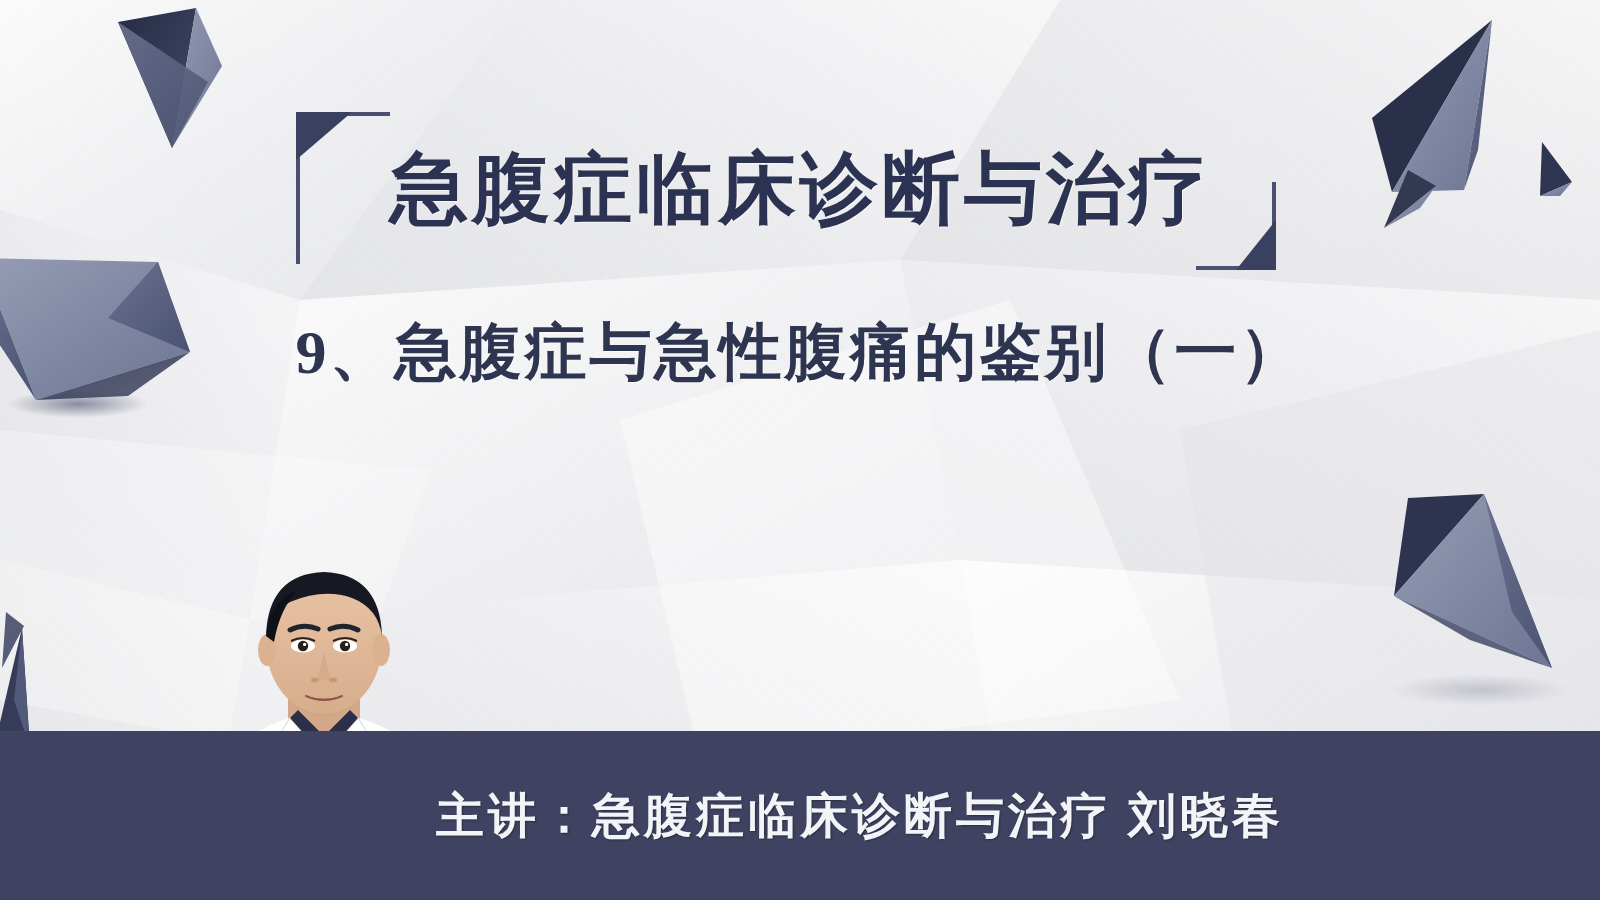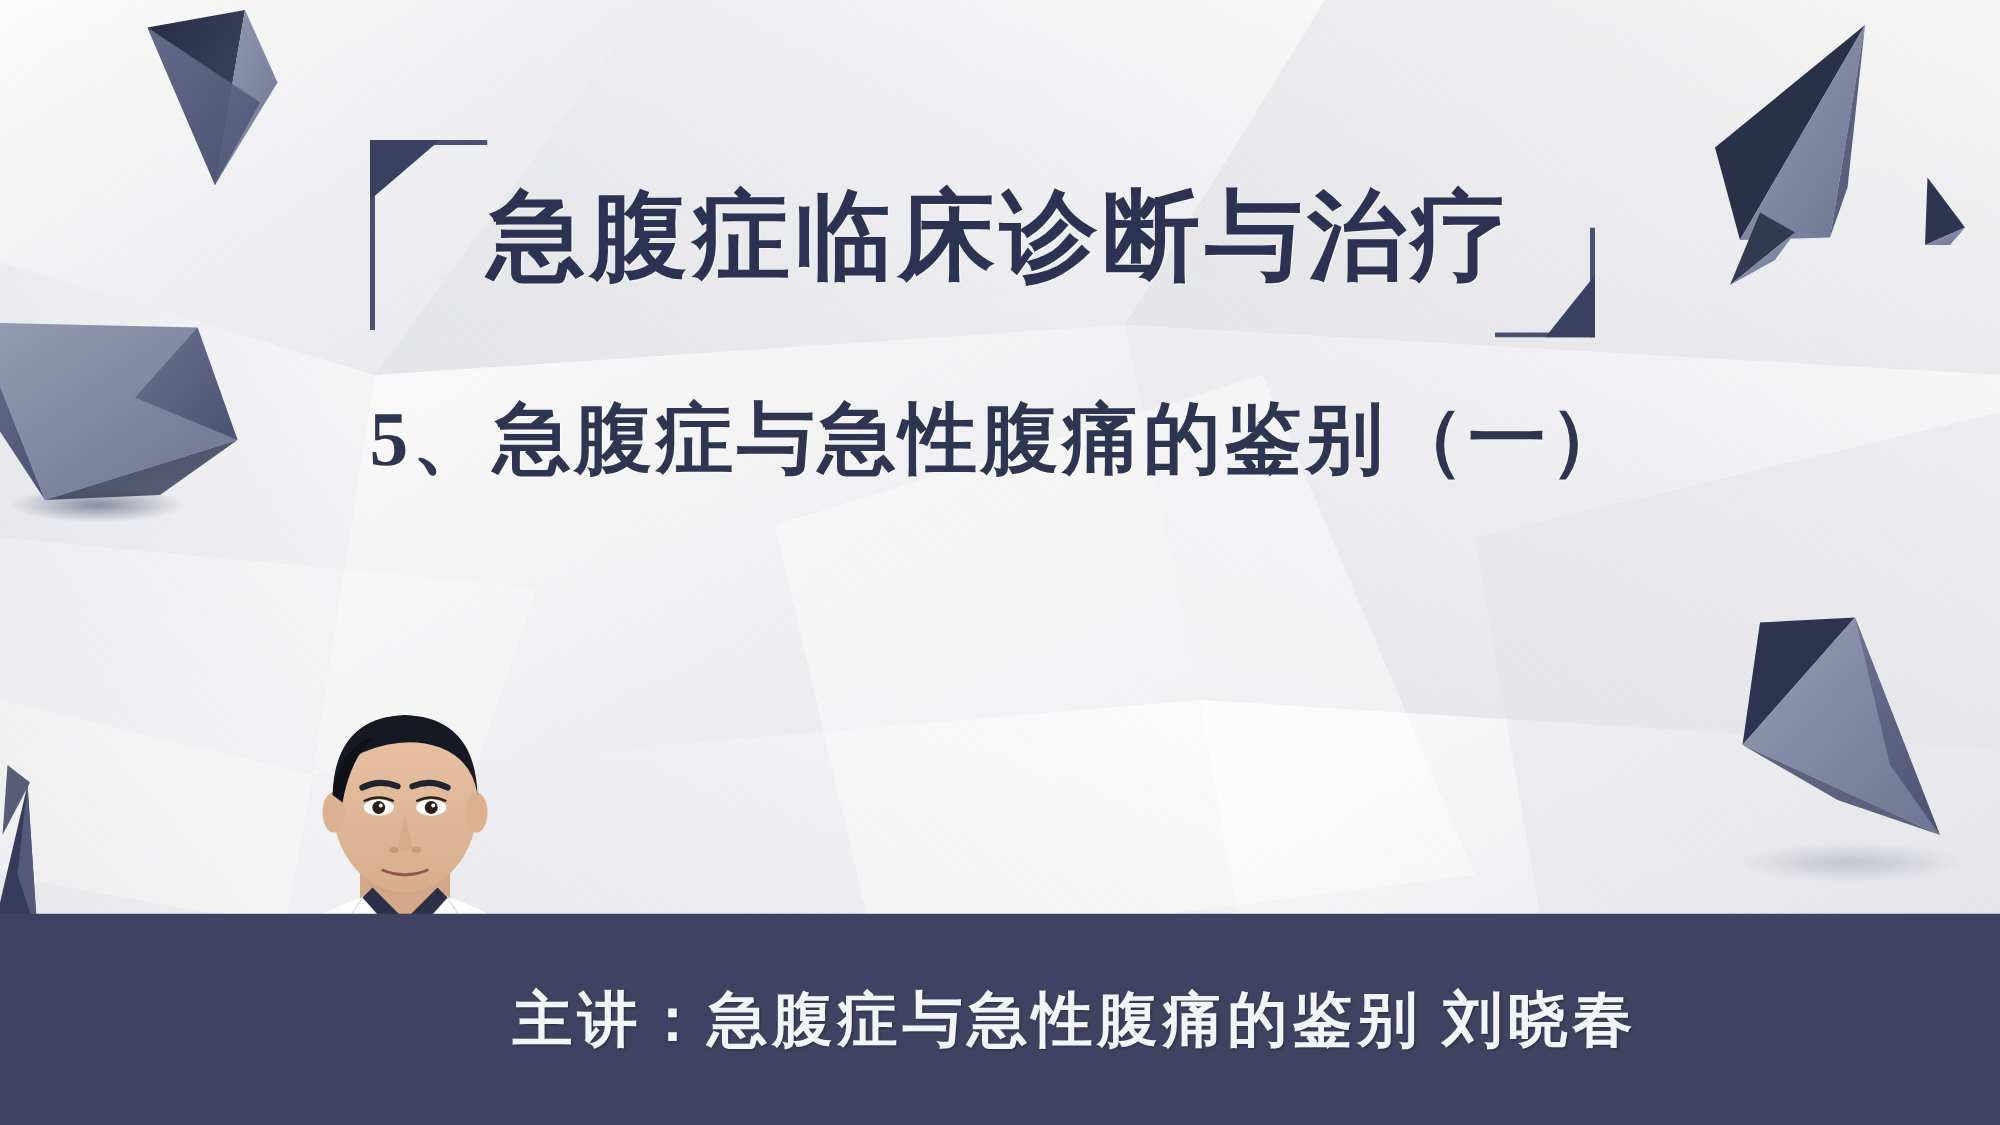--- a/index.html
+++ b/index.html
@@ -239,21 +239,21 @@
     <svg width="80" height="88" viewBox="0 0 80 88" xmlns="http://www.w3.org/2000/svg">
       <rect x="76" y="0" width="4" height="88" fill="#4a5070"></rect>
       <rect x="0" y="84" width="80" height="4" fill="#4a5070"></rect>
       <polygon points="80,88 80,38 40,88" fill="#3a4160"></polygon>
     </svg>
   </div>
 
   <div class="title-block">
     <h1 id="main-title">急腹症临床诊断与治疗</h1>
   </div>
-  <h2 id="sub-title">5、急腹症与急性腹痛的鉴别（一）</h2>
+  <h2 id="sub-title">9、急腹症与急性腹痛的鉴别（一）</h2>
 
   <div class="presenter">
     <svg viewBox="0 0 370 340" xmlns="http://www.w3.org/2000/svg">
       <defs>
         <linearGradient id="skin" x1="0" y1="0" x2="0" y2="1">
           <stop offset="0" stop-color="#e8c3a4"></stop>
             <stop offset="1" stop-color="#d7ae8c"></stop>
         </linearGradient>
         <linearGradient id="coat" x1="0" y1="0" x2="0" y2="1">
           <stop offset="0" stop-color="#ffffff"></stop>
@@ -338,15 +338,15 @@
 
         <path d="M166 136 q18 9 36 0 q-18 5 -36 0 z" fill="#a8665f"></path>
         <path d="M166 136 q18 8 36 0" stroke="#8e544e" stroke-width="2" fill="none" stroke-linecap="round"></path>
 
         <path d="M154 146 q30 18 60 0" stroke="#cfa384" stroke-width="2" fill="none" opacity=".6"></path>
       </g>
     </svg>
   </div>
 
   <div id="bottom-bar"></div>
-  <div id="presenter-line">主讲：急腹症与急性腹痛的鉴别  刘晓春</div>
+  <div id="presenter-line">主讲：急腹症临床诊断与治疗  刘晓春</div>
 
 </div>
 
 </body></html>

